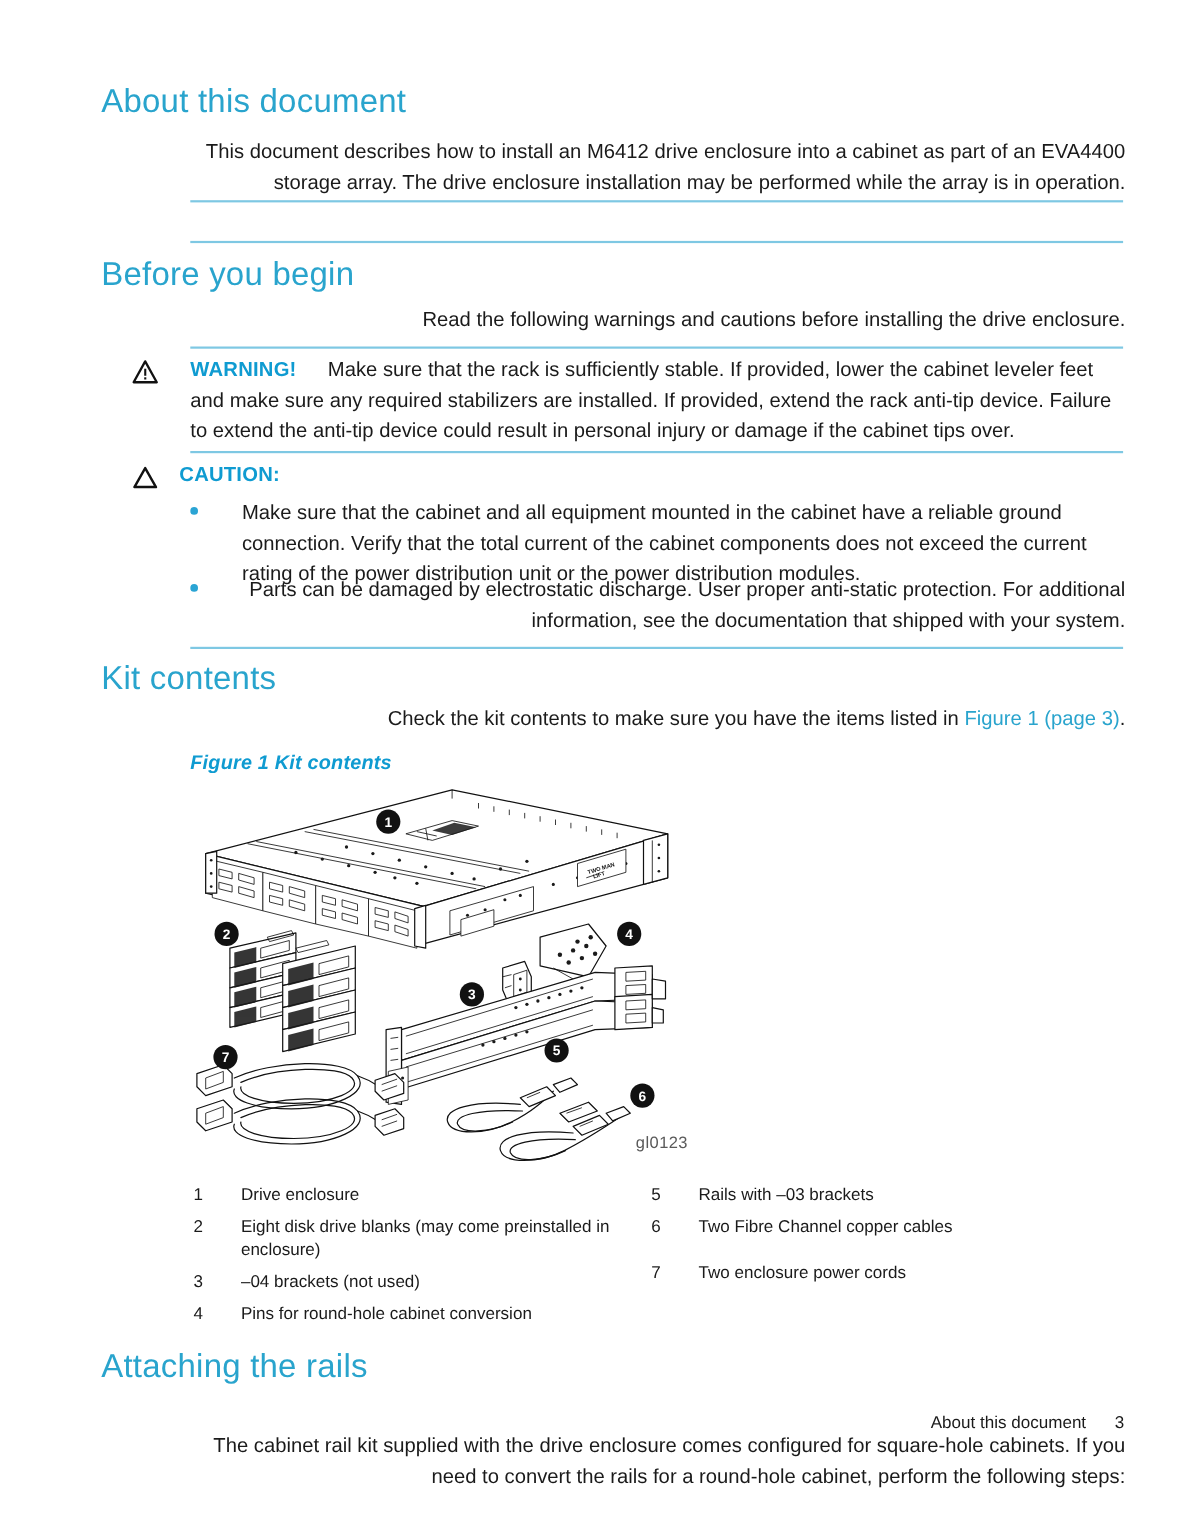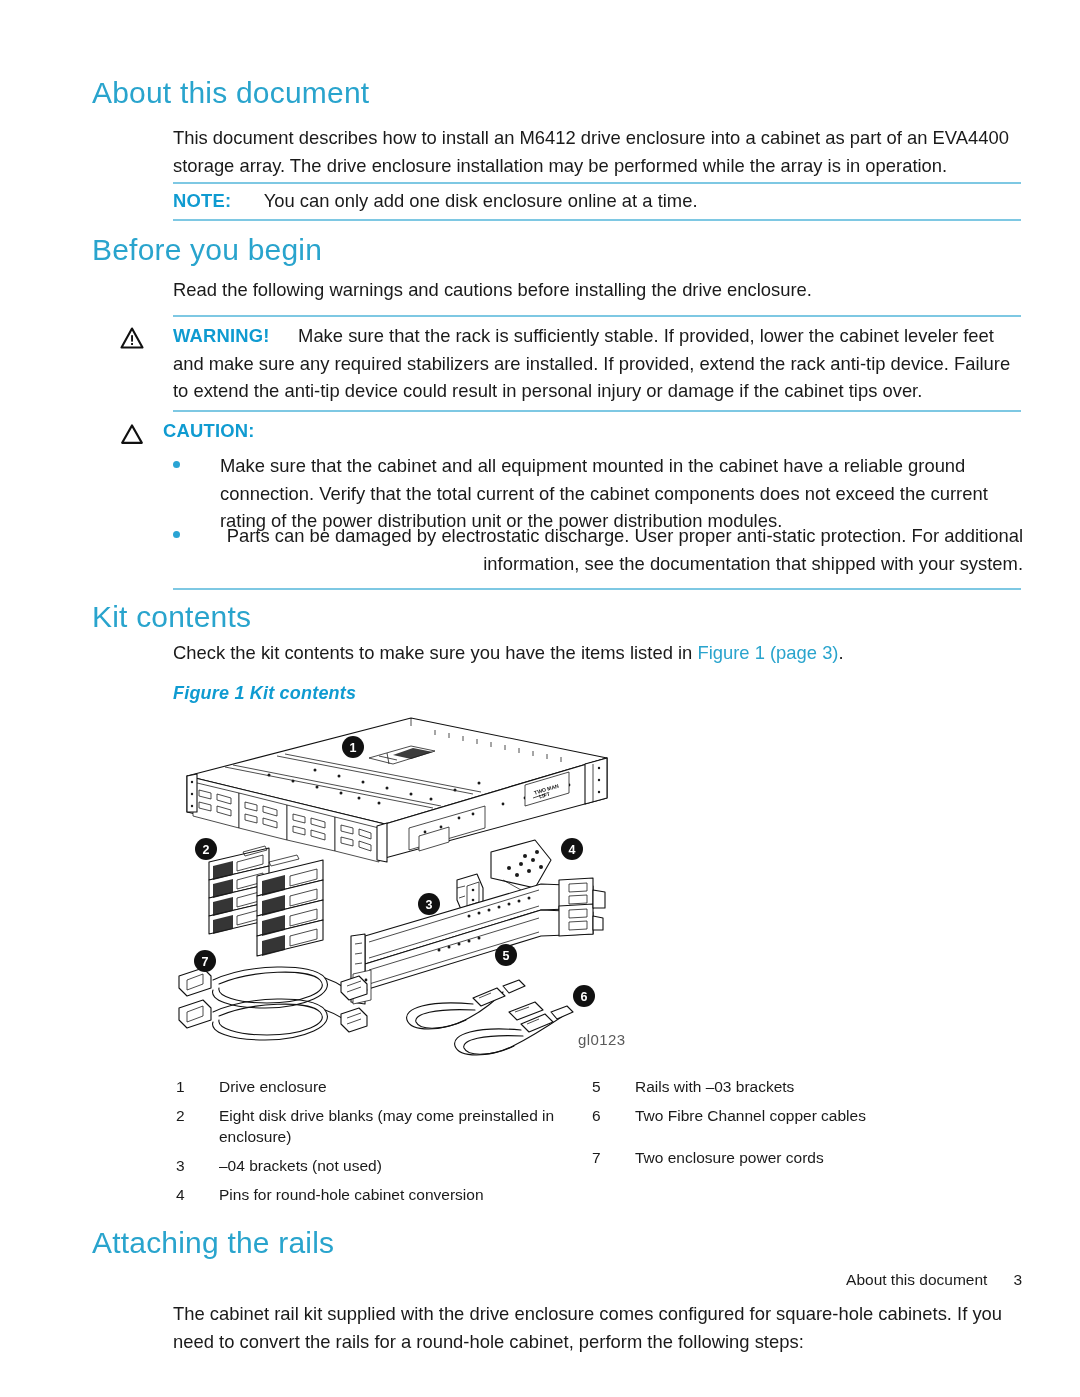--- a/index.html
+++ b/index.html
@@ -37,21 +37,21 @@
   }
 
   
   .body-text {
     position: absolute;
     left: 173px;
     width: 850px;
     font-size: 18.4px;
     line-height: 27.5px;
     color: #1a1a1a;
-    text-align: left;
+    text-align: right;
   }
 
   
   .rule {
     position: absolute;
     left: 173px;
     width: 848px;
     height: 2px;
     background: #7ec8e3;
   }
@@ -157,42 +157,38 @@
   }
   .legend-label {
     display: block;
     margin-left: 43px;
   }
 
   
   .footer {
     position: absolute;
     right: 58px;
-    bottom: 36px;
+    bottom: 22px;
     font-size: 15.5px;
     color: #1a1a1a;
     white-space: nowrap;
   }
   .footer .page-num { margin-left: 26px; }
 </style>
 </head>
 <body>
 
 <div class="page">
 
   <h1 class="section-title" style="top:76px;">About this document</h1>
 
   <div class="body-text" style="top:124px;">This document describes how to install an M6412 drive enclosure into a cabinet as part of an EVA4400 storage array. The drive enclosure installation may be performed while the array is in operation.</div>
 
   <div class="rule" style="top:182px;"></div>
 
-  <div style="position:absolute; left:173px; top:190px; width:850px;">
-    <span class="admon-label">NOTE:</span>
-    <span class="admon-body" style="font-size:18.4px; margin-left:28px;">You can only add one disk enclosure online at a time.</span>
-  </div>
 
   <div class="rule" style="top:219px;"></div>
 
   <h1 class="section-title" style="top:233px;">Before you begin</h1>
 
   <div class="body-text" style="top:276px;">Read the following warnings and cautions before installing the drive enclosure.</div>
 
   <div class="rule" style="top:315px;"></div>
 
   <span class="icon-tri" style="left:120px; top:327px;">

